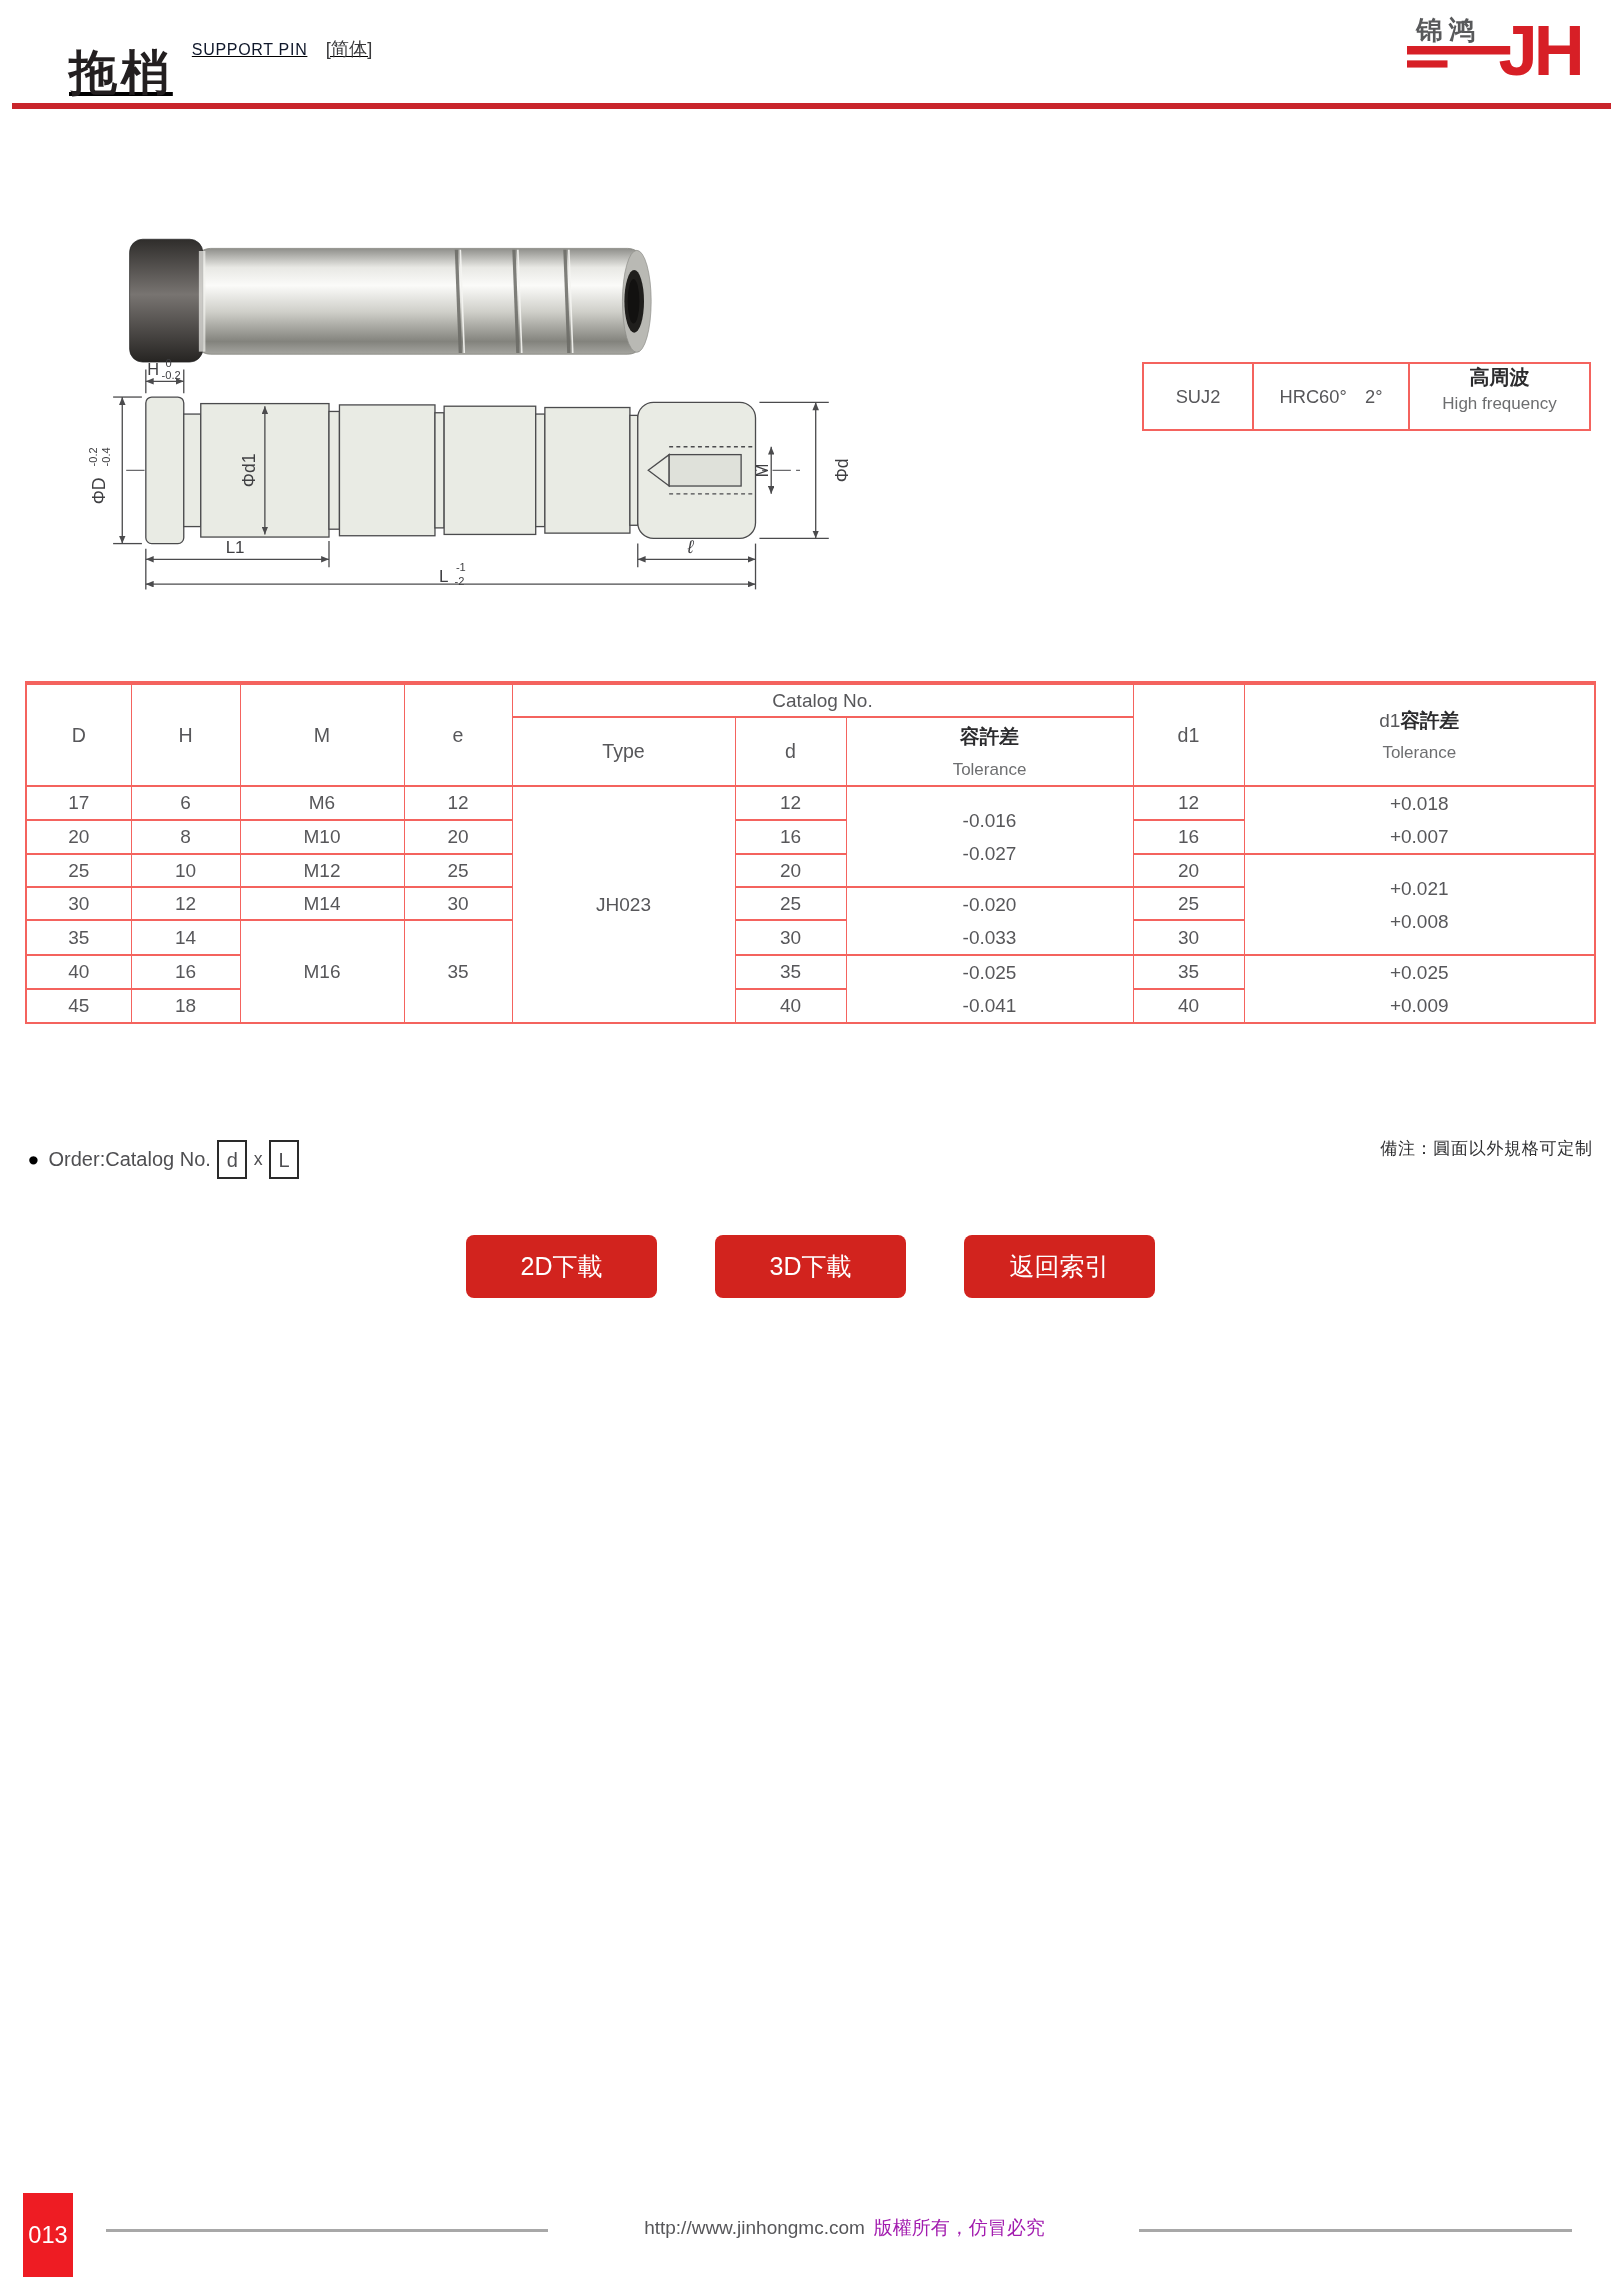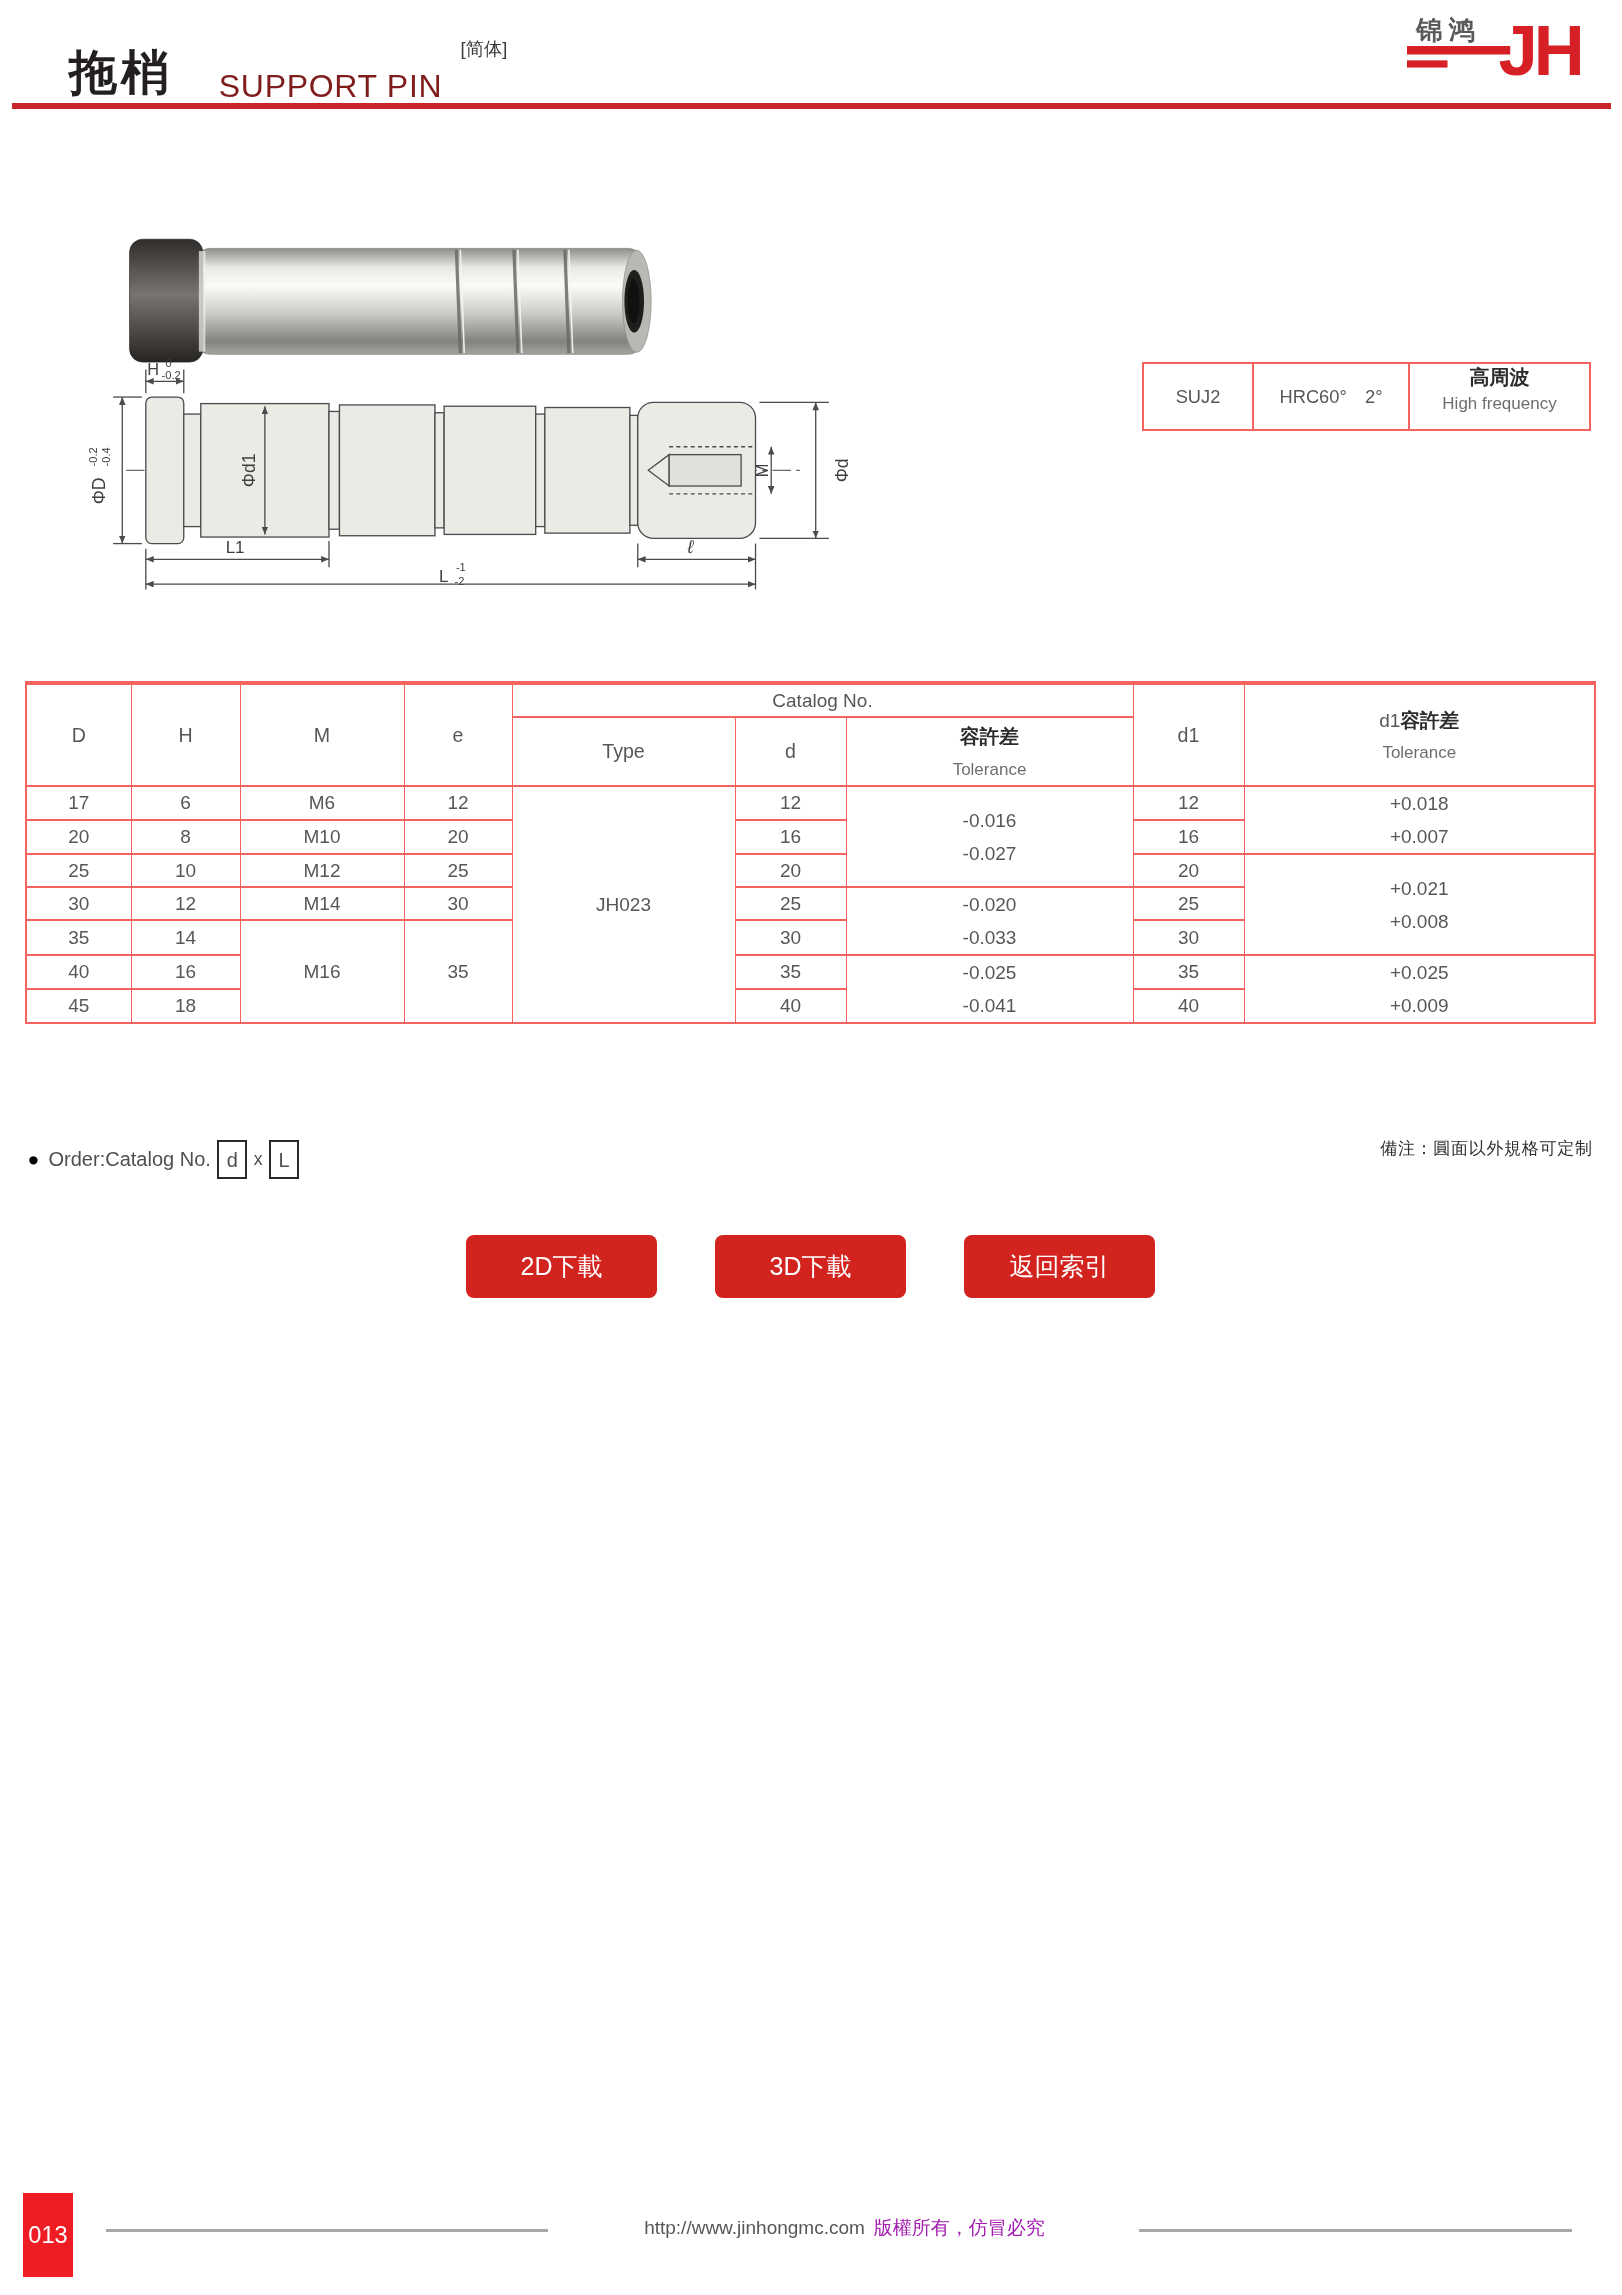--- a/index.html
+++ b/index.html
@@ -12,23 +12,23 @@
     --gray:#57575a;
     --lgray:#6d6e70;
   }
   *{box-sizing:border-box;margin:0;padding:0;}
   html,body{margin:0;padding:0;background:#fff;}
   body{width:1622px;height:2295px;font-family:"Liberation Sans","DejaVu Sans",sans-serif;}
   .page{position:relative;width:1622px;height:2295px;background:#fff;overflow:hidden;}
   .abs{position:absolute;}
 
   
-  .title-row{position:absolute;left:69px;top:41px;display:flex;align-items:flex-end;}
+  .title-row{position:absolute;left:69px;top:41px;display:flex;align-items:flex-start;text-decoration:underline;}
   .title-cn{font-size:48px;font-weight:bold;color:var(--ink);letter-spacing:3.9px;}
-  .title-en{font-size:32px;color:#7f1d1d;margin-left:46px;letter-spacing:0.7px;}
+  .title-en{font-size:16px;color:#0f172a;margin-left:19px;letter-spacing:0.7px;}
   .lang-tag{font-size:18.3px;color:#3a3a3c;margin-left:18.3px;align-self:flex-start;margin-top:-5.2px;}
   .rule{position:absolute;left:11.8px;top:103px;width:1599px;height:5.9px;background:var(--rule-red);}
 
   
   .mat{position:absolute;left:1142px;top:362px;border-collapse:collapse;table-layout:fixed;}
   .mat td{border:2px solid var(--salmon);text-align:center;vertical-align:middle;color:var(--gray);font-size:18.3px;}
   .cnb{font-weight:bold;color:#2b2b2d;font-size:20px;}
   .en{color:var(--lgray);font-size:17px;}
   .mat .en{margin-bottom:3.9px;}
 

